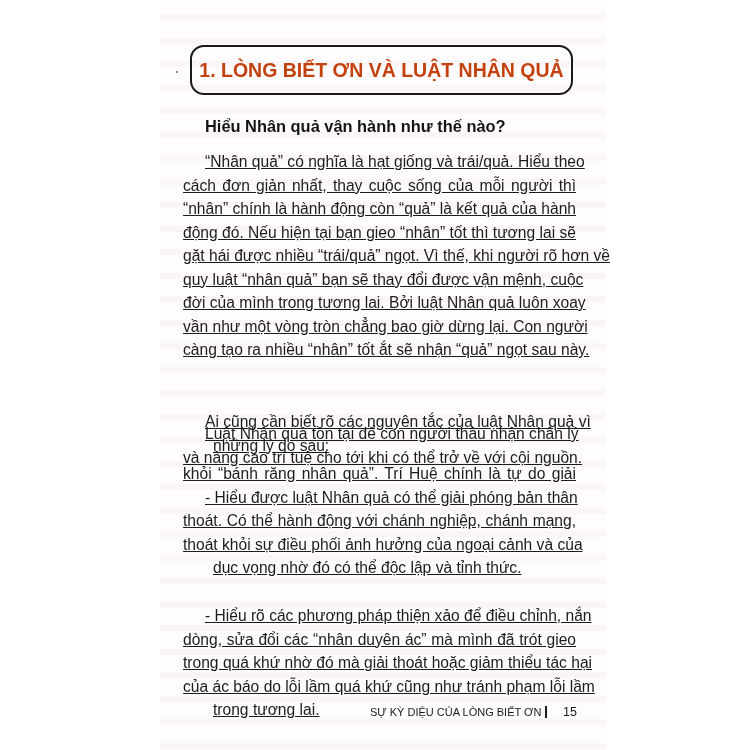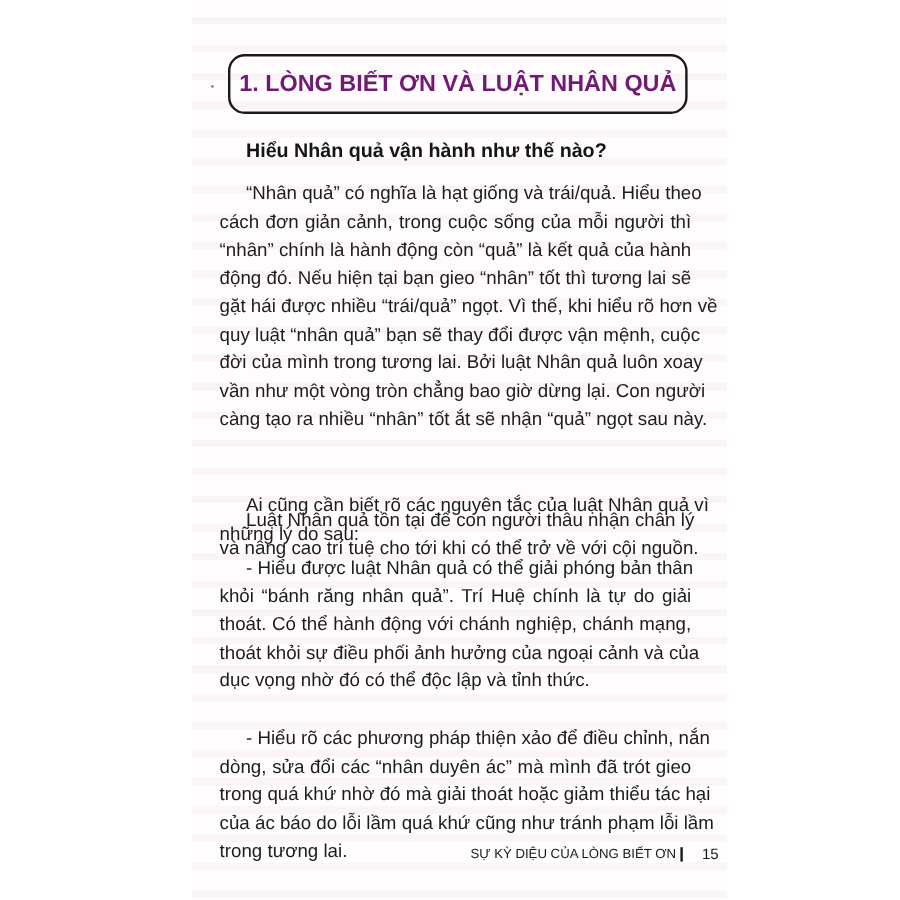--- a/index.html
+++ b/index.html
@@ -42,21 +42,21 @@
     display: flex;
     align-items: center;
     justify-content: center;
     background: transparent;
   }
   .title-text {
     font-family: "Liberation Sans", sans-serif;
     font-weight: bold;
     font-size: 19.5px;
     letter-spacing: 0px;
-    color: #701a75;
+    color: #c2410c;
   }
   .text-block {
     position: absolute;
     left: 183px;
     width: 393px;
     font-size: 15.6px;
     line-height: 23.5px;
     text-align: justify;
     color: #1c1c1c;
   }
@@ -66,33 +66,34 @@
     top: 117px;
     font-weight: bold;
     font-size: 16.4px;
     color: #151515;
   }
   .line {
     display: block;
     text-align: justify;
     text-align-last: justify;
     white-space: nowrap;
+    text-decoration: underline;
   }
   .line.last {
     text-align-last: left;
+    margin-left: 30px;
   }
   .footer {
     position: absolute;
     top: 705px;
     left: 370px;
     font-size: 11px;
     color: #1a1a1a;
     display: flex;
     align-items: center;
-    margin-left: 22px;
   }
   .footer-sep {
     display: inline-block;
     width: 1.5px;
     height: 12px;
     background: #1a1a1a;
     margin-left: 4px;
     margin-right: 16px;
   }
   .page-num {
@@ -118,43 +119,43 @@
 <div class="dot"></div>
 
 <div class="title-box">
   <span class="title-text">1. LÒNG BIẾT ƠN VÀ LUẬT NHÂN QUẢ</span>
 </div>
 
 <div class="heading">Hiểu Nhân quả vận hành như thế nào?</div>
 
 <div class="text-block" style="top:150px;">
   <span class="line" style="padding-left:22px;">“Nhân quả” có nghĩa là hạt giống và trái/quả. Hiểu theo</span>
-  <span class="line">cách đơn giản cảnh, trong cuộc sống của mỗi người thì</span>
+  <span class="line">cách đơn giản nhất, thay cuộc sống của mỗi người thì</span>
   <span class="line">“nhân” chính là hành động còn “quả”  là kết quả của hành</span>
   <span class="line">động đó. Nếu hiện tại bạn gieo “nhân” tốt thì tương lai sẽ</span>
-  <span class="line">gặt hái được nhiều “trái/quả” ngọt. Vì thế, khi hiểu rõ hơn về</span>
+  <span class="line">gặt hái được nhiều “trái/quả” ngọt. Vì thế, khi người rõ hơn về</span>
   <span class="line">quy luật “nhân quả” bạn sẽ thay đổi được vận mệnh, cuộc</span>
   <span class="line">đời của mình trong tương lai. Bởi luật Nhân quả luôn xoay</span>
   <span class="line">vần như một vòng tròn chẳng bao giờ dừng lại. Con người</span>
   <span class="line">càng tạo ra nhiều “nhân” tốt ắt sẽ nhận “quả” ngọt sau này.</span>
 </div>
 
 <div class="text-block" style="top:375px;margin-top:47px;">
   <span class="line" style="padding-left:22px;">Luật Nhân quả tồn tại để con người thâu nhận chân lý</span>
   <span class="line">và nâng cao trí tuệ cho tới khi có thể trở về với cội nguồn.</span>
 </div>
 
 <div class="text-block" style="top:410px;">
   <span class="line" style="padding-left:22px;">Ai cũng cần biết rõ các nguyên tắc của luật Nhân quả vì</span>
   <span class="line last">những lý do sau:</span>
 </div>
 
 <div class="text-block" style="top:462px;">
+  <span class="line">khỏi “bánh răng nhân quả”. Trí Huệ chính là tự do giải</span>
   <span class="line" style="padding-left:22px;">- Hiểu được luật Nhân quả có thể giải phóng bản thân</span>
-  <span class="line">khỏi “bánh răng nhân quả”. Trí Huệ chính là tự do giải</span>
   <span class="line">thoát. Có thể hành động với chánh nghiệp, chánh mạng,</span>
   <span class="line">thoát khỏi sự điều phối ảnh hưởng của ngoại cảnh và của</span>
   <span class="line last">dục vọng nhờ đó có thể độc lập và tỉnh thức.</span>
 </div>
 
 <div class="text-block" style="top:604px;">
   <span class="line" style="padding-left:22px;">- Hiểu rõ các phương pháp thiện xảo để điều chỉnh, nắn</span>
   <span class="line">dòng, sửa đổi các “nhân duyên ác” mà mình đã trót gieo</span>
   <span class="line">trong quá khứ nhờ đó mà giải thoát hoặc giảm thiểu tác hại</span>
   <span class="line">của ác báo do lỗi lầm quá khứ cũng như tránh phạm lỗi lầm</span>

